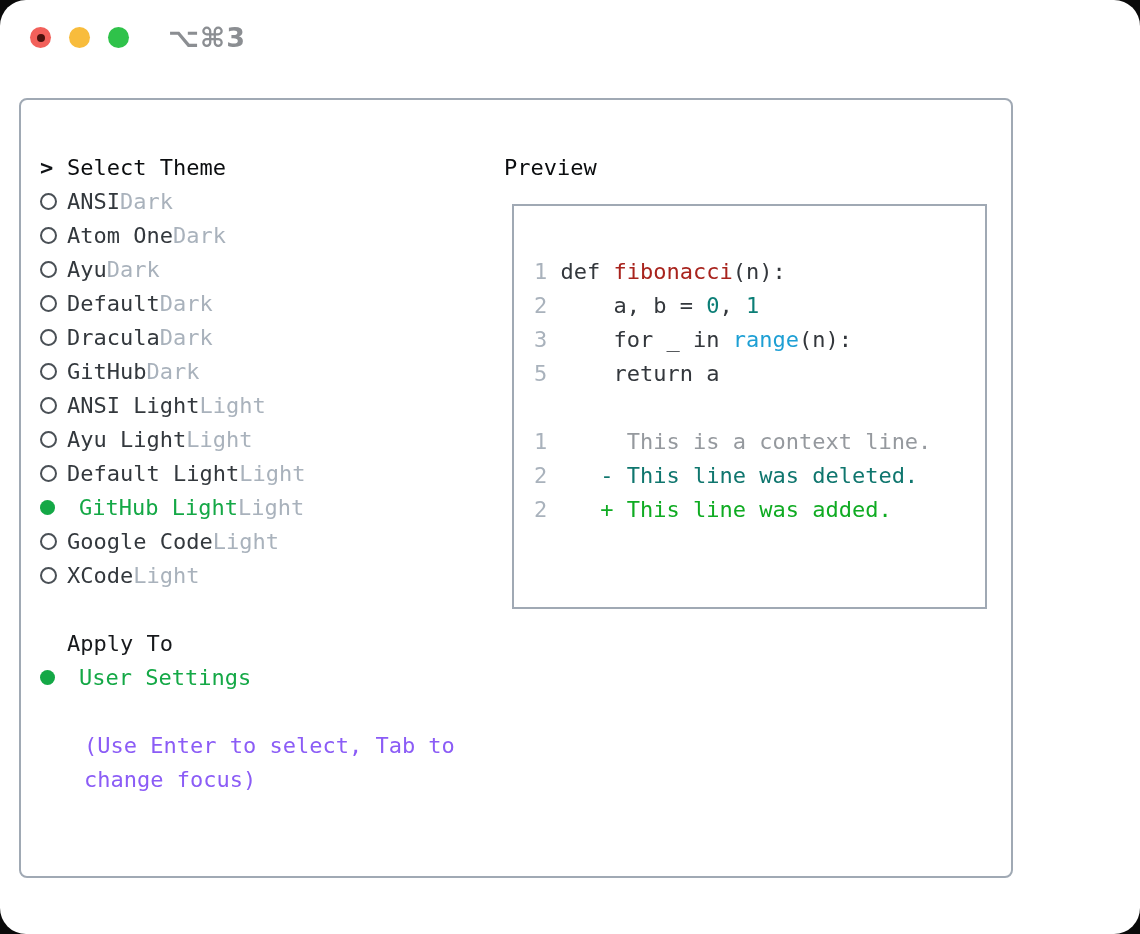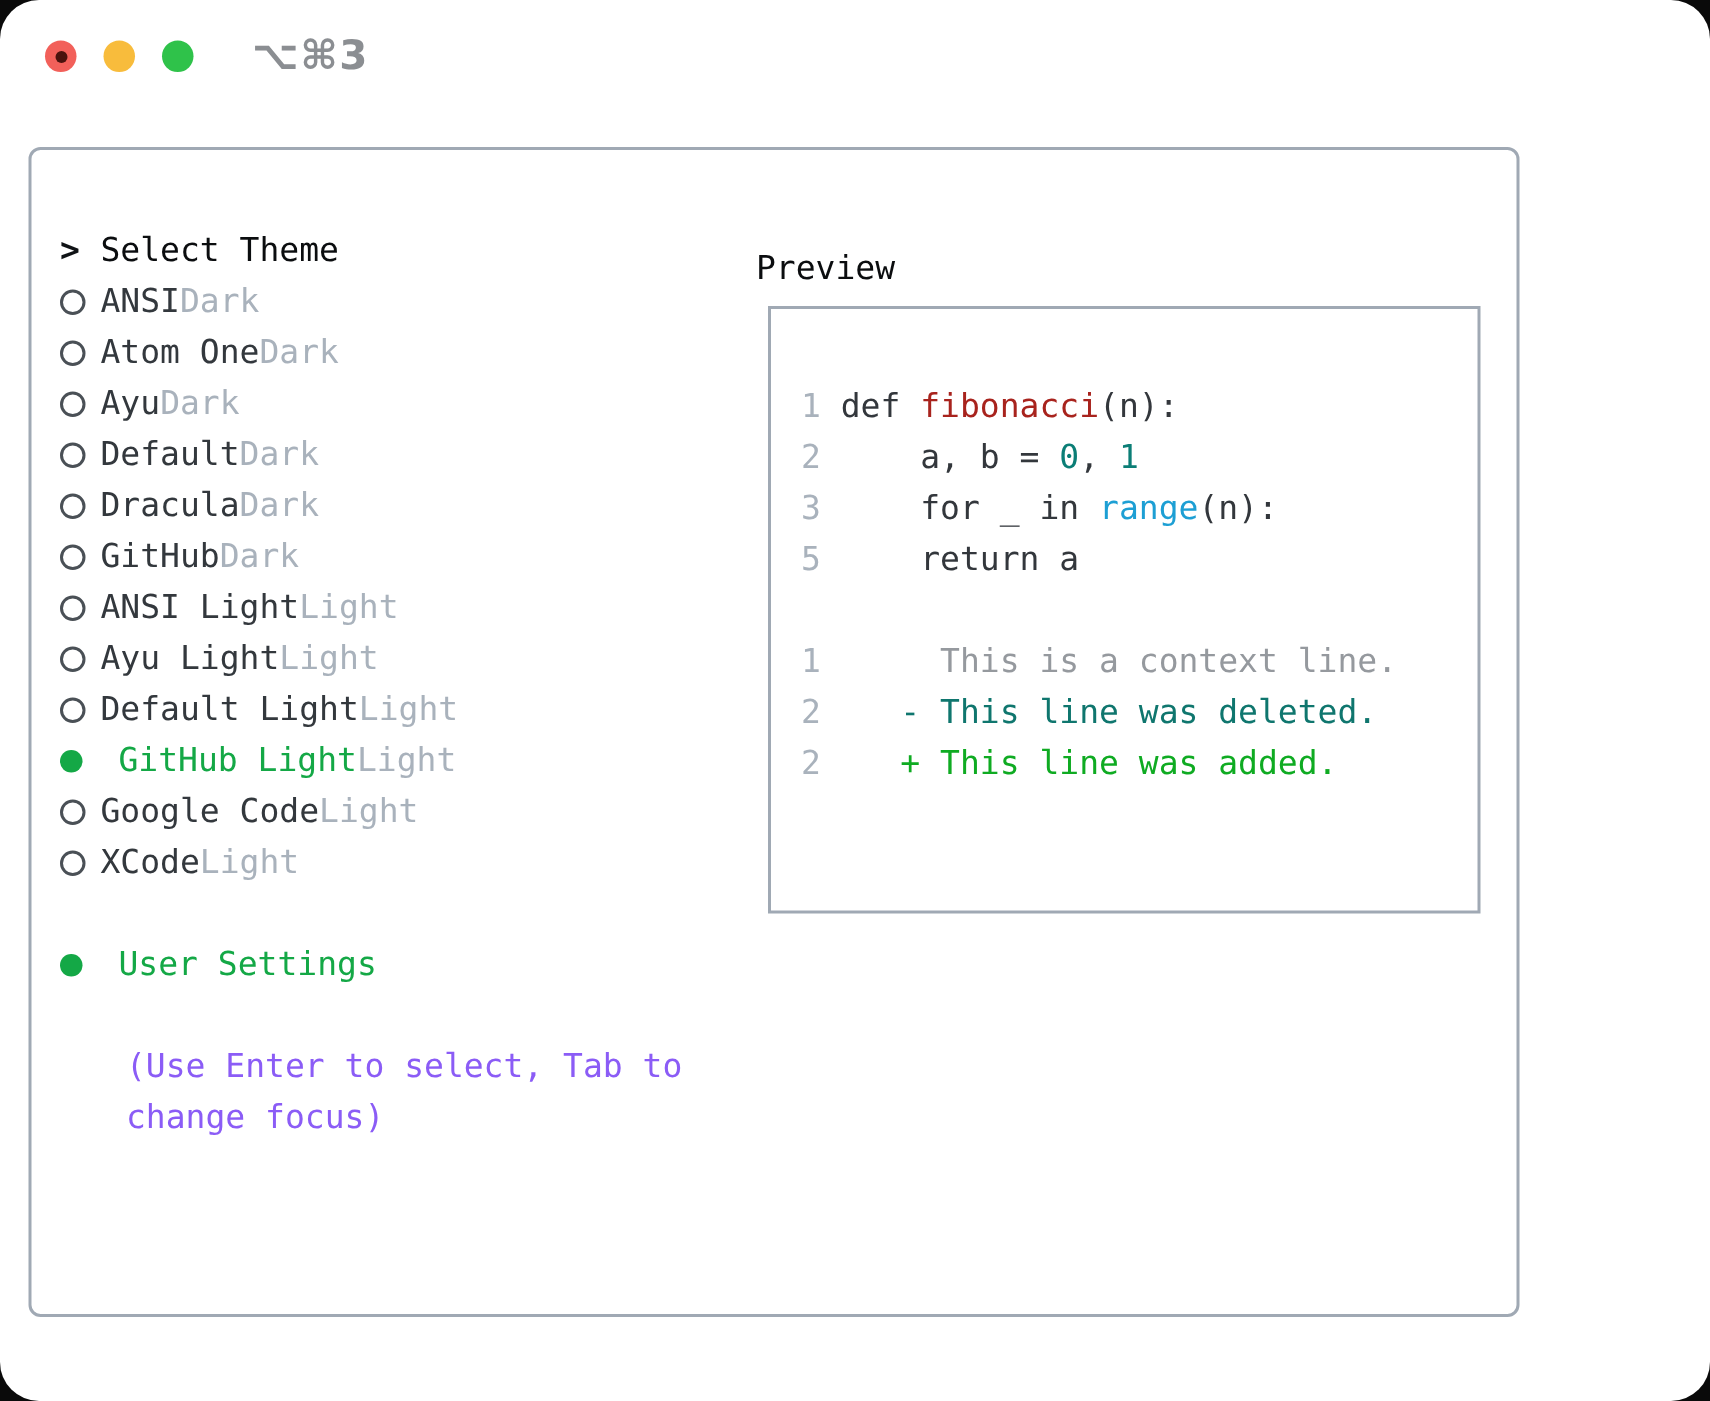--- a/index.html
+++ b/index.html
@@ -102,21 +102,21 @@
   .hdr { font-weight: normal; color: #0b0d0f; }
   .subhdr { color: #17191c; }
   .name { color: #33383d; }
   .name.green { color: #14a846; margin-left: 12px; }
   .variant { color: #a9b2bc; }
   .help-line { color: #8b5cf6; margin-left: 44px; }
   .blank { height: 34px; }
   
   .preview-title {
     position: absolute;
-    left: 483px; top: 62px; justify-content: flex-end;
+    left: 483px; top: 50px; justify-content: flex-end;
   }
   .preview-box {
     position: absolute;
     left: 491px; top: 104px;
     width: 475px; height: 405px;
     border: 2px solid #a0a9b4;
     background: #ffffff;
     padding: 49px 4px 0 20px;
     overflow: hidden;
   }
@@ -166,20 +166,23 @@
           <div class="row"><span class="bullet"></span><span class="name">ANSI Light</span> <span class="variant">Light</span></div>
           <div class="row"><span class="bullet"></span><span class="name">Ayu Light</span> <span class="variant">Light</span></div>
           <div class="row"><span class="bullet"></span><span class="name">Default Light</span> <span class="variant">Light</span></div>
           <div class="row"><span class="bullet selected"></span><span class="name green">GitHub Light</span> <span class="variant">Light</span></div>
           <div class="row"><span class="bullet"></span><span class="name">Google Code</span> <span class="variant">Light</span></div>
           <div class="row"><span class="bullet"></span><span class="name">XCode</span> <span class="variant">Light</span></div>
         </div>
 
       <div class="blank"></div>
 
+      <div class="row">
+        <span class="prefix"></span><span class="subhdr">Apply To</span>
+      </div>
 
       <div id="apply-list">
           <div class="row"><span class="bullet selected"></span><span class="name green">User Settings</span></div>
         </div>
 
       <div class="blank"></div>
 
       <div class="row help-line">(Use Enter to select, Tab to</div>
       <div class="row help-line">change focus)</div>
     </div>

